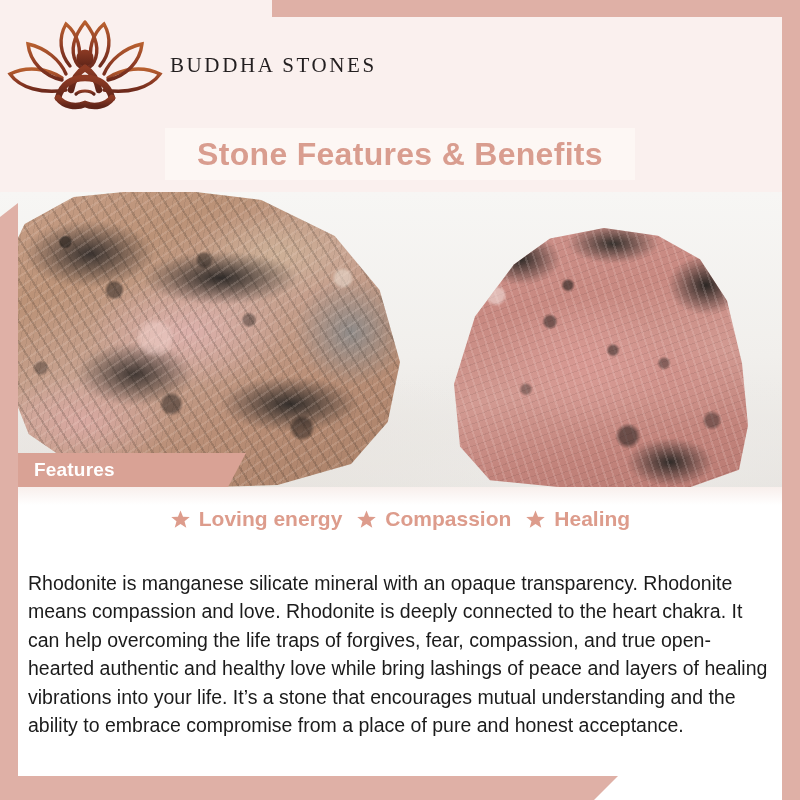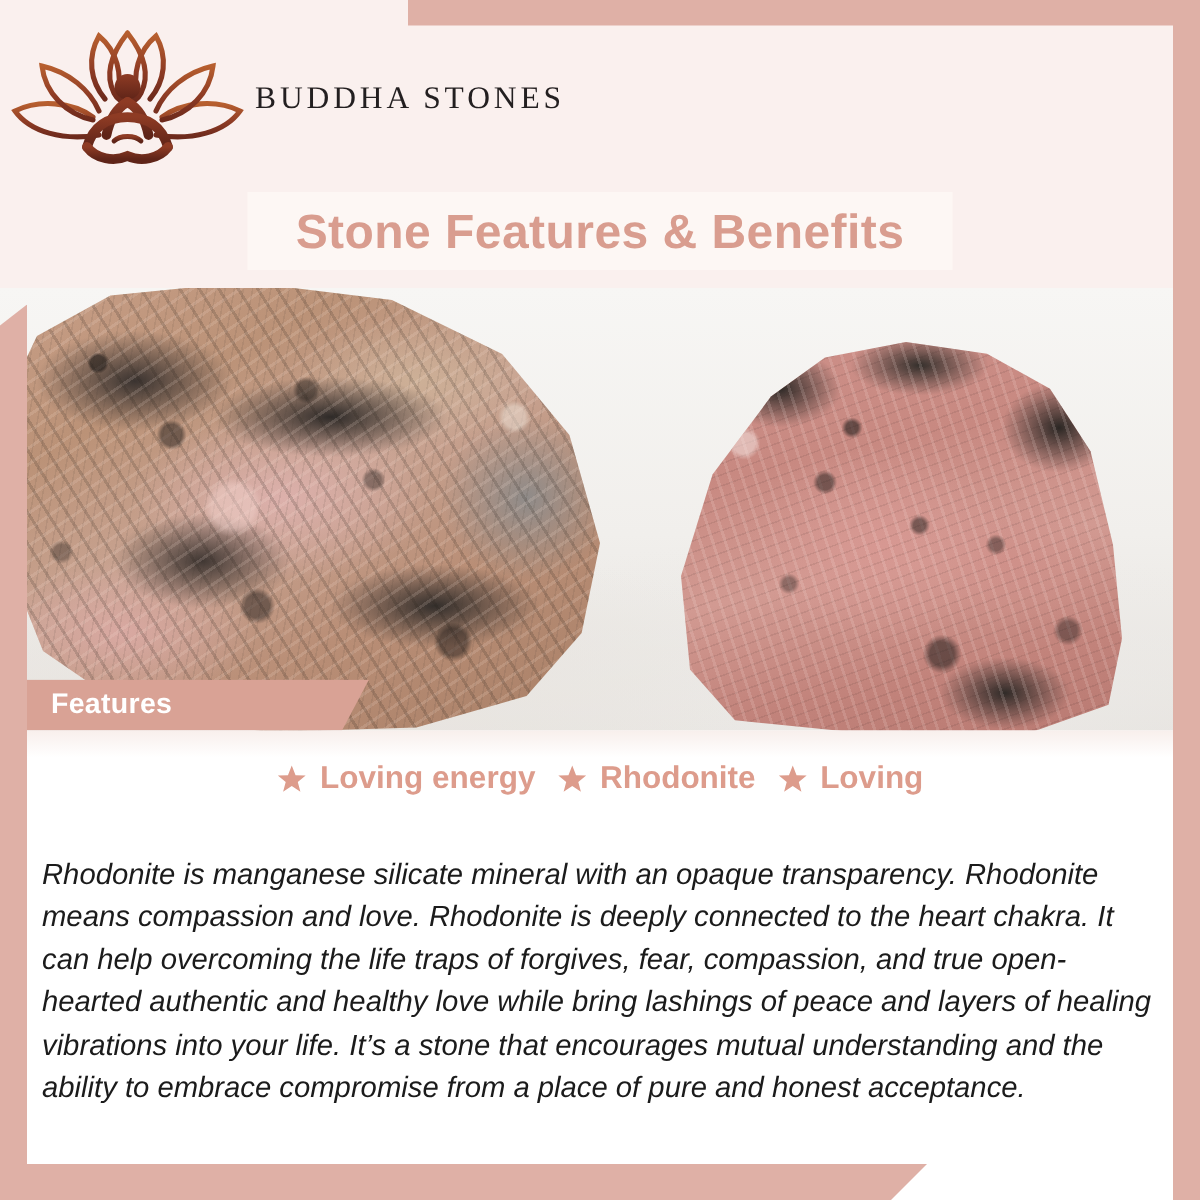--- a/index.html
+++ b/index.html
@@ -291,21 +291,20 @@
 
   .description {
     position: absolute;
     top: 62px;
     left: 10px;
     width: 744px;
     font-size: 19.5px;
     line-height: 28.5px;
     color: #1b1b1b;
     text-align: left;
-    font-style: italic;
   }
 </style>
 </head>
 <body>
 
 <div id="page">
 
   <div class="band band-top-right"></div>
   <div class="band band-right"></div>
   <div class="band band-left"></div>
@@ -384,26 +383,26 @@
       <div class="benefit">
         <svg class="star" viewBox="0 0 24 24" aria-hidden="true">
           <path fill="#dd9c8c" d="M12 1.6 L14.9 8.9 L22.6 9.2 L16.6 14 L18.6 21.5 L12 17.2 L5.4 21.5 L7.4 14 L1.4 9.2 L9.1 8.9 Z"></path>
         </svg>
         <span class="benefit-label">Loving energy</span>
       </div>
       <div class="benefit">
         <svg class="star" viewBox="0 0 24 24" aria-hidden="true">
           <path fill="#dd9c8c" d="M12 1.6 L14.9 8.9 L22.6 9.2 L16.6 14 L18.6 21.5 L12 17.2 L5.4 21.5 L7.4 14 L1.4 9.2 L9.1 8.9 Z"></path>
         </svg>
-        <span class="benefit-label">Rhodonite</span>
+        <span class="benefit-label">Compassion</span>
       </div>
       <div class="benefit">
         <svg class="star" viewBox="0 0 24 24" aria-hidden="true">
           <path fill="#dd9c8c" d="M12 1.6 L14.9 8.9 L22.6 9.2 L16.6 14 L18.6 21.5 L12 17.2 L5.4 21.5 L7.4 14 L1.4 9.2 L9.1 8.9 Z"></path>
         </svg>
-        <span class="benefit-label">Loving</span>
+        <span class="benefit-label">Healing</span>
       </div>
     </div>
 
     <p class="description">Rhodonite is manganese silicate mineral with an opaque transparency. Rhodonite means compassion and love. Rhodonite is deeply connected to the heart chakra. It can help overcoming the life traps of forgives, fear, compassion, and true open-hearted authentic and healthy love while bring lashings of peace and layers of healing vibrations into your life. It’s a stone that encourages mutual understanding and the ability to embrace compromise from a place of pure and honest acceptance.</p>
   </div>
 
 </div>
 
 </body></html>

